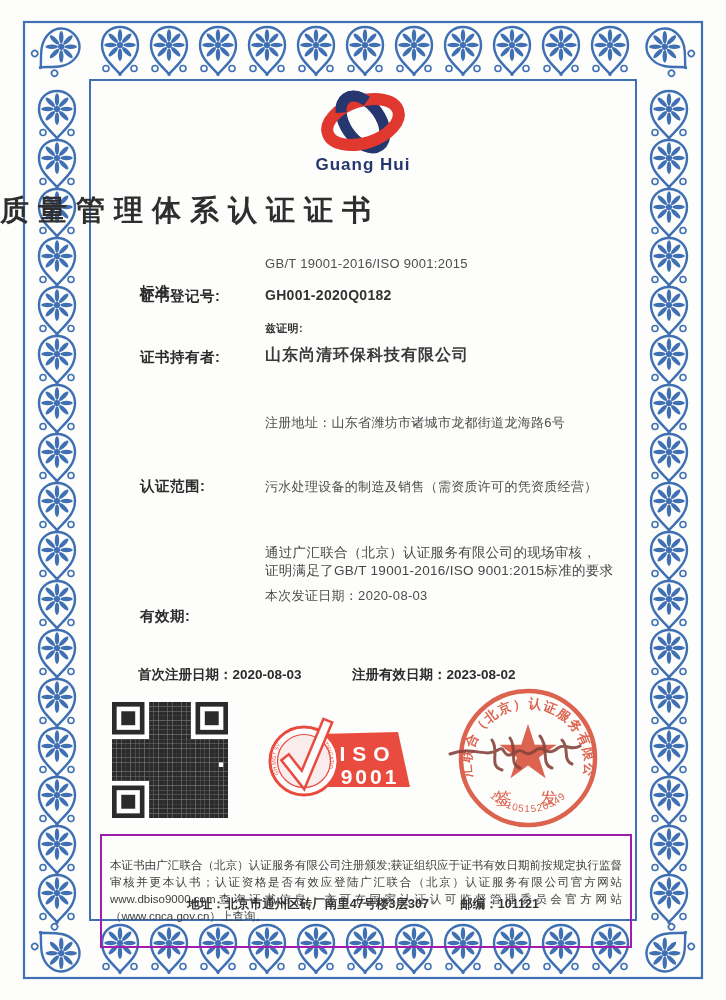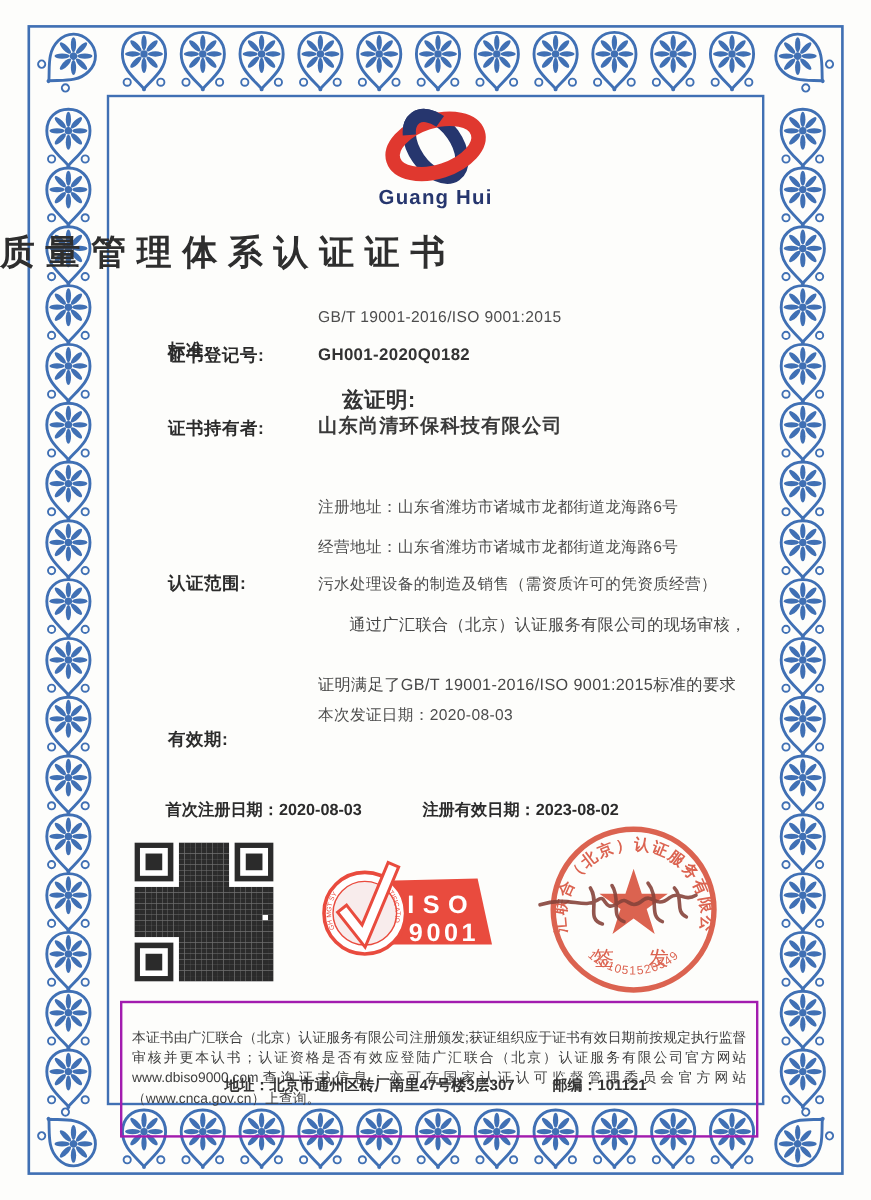--- a/index.html
+++ b/index.html
@@ -12,21 +12,21 @@
   .frame{left:0;top:0;pointer-events:none;}
   .stroke-blue{stroke:var(--border-blue);fill:none;}
   .fill-blue{fill:var(--border-blue);}
   .brand-name{left:0;right:0;top:155px;text-align:center;font-size:17px;font-weight:bold;
     color:var(--brand-navy);letter-spacing:1px;}
   .cert-title{left:0;right:0;top:191px;text-align:left;font-size:29px;font-weight:bold;
     color:#2e2e2e;letter-spacing:9px;}
   .label{position:absolute;left:140px;font-size:14.5px;font-weight:bold;color:#2b2b2b;letter-spacing:0.5px;}
   .value{position:absolute;left:265px;font-size:13px;color:#4d4d4d;letter-spacing:0.3px;}
   .value-strong{font-size:14px;font-weight:bold;color:#333;}
-  .hereby{font-size:18px;font-weight:bold;color:#333;margin-left:20px;}
+  .hereby{font-size:11px;font-weight:bold;color:#333;}
   .holder{font-size:16px;font-weight:bold;color:#3a3a3a;letter-spacing:1px;}
   .orgcode{font-size:14px;color:#484848;}
   .audit{font-size:13.5px;color:#474747;}
   .regdates{position:absolute;font-size:13.5px;font-weight:bold;color:#2b2b2b;}
   .footer-box{left:100px;top:834px;width:512px;padding:21px 8px;border:2px solid #a21caf;
     font-size:11.5px;line-height:17px;color:#3e3e3e;text-align:justify;}
   .address-line{left:0;right:0;top:896px;text-align:center;font-size:12.5px;font-weight:600;color:#333;}
   .address-line span{margin:0 14px;}
   .seal-wrap{left:440px;top:682px;opacity:0.92;}
   .qr-wrap{left:112px;top:702px;}
@@ -135,26 +135,25 @@
 
   <div class="label" style="top:287px;">证书登记号:</div>
   <div class="value value-strong" style="top:287px;">GH001-2020Q0182</div>
 
   <div class="value hereby" style="top:321px;">兹证明:</div>
 
   <div class="label" style="top:348px;">证书持有者:</div>
   <div class="value holder" style="top:345px;">山东尚清环保科技有限公司</div>
 
   <div class="value" style="top:414px;">注册地址：山东省潍坊市诸城市龙都街道龙海路6号</div>
-  <div class="value" style="top:447px;">经营地址：山东省潍坊市诸城市龙都街道龙海路6号</div>
 
   <div class="label" style="top:477px;">认证范围:</div>
   <div class="value" style="top:478px;">污水处理设备的制造及销售（需资质许可的凭资质经营）</div>
 
-  <div class="value audit" style="top:512px;margin-left:26px;">通过广汇联合（北京）认证服务有限公司的现场审核，</div>
+  <div class="value audit" style="top:544px;">通过广汇联合（北京）认证服务有限公司的现场审核，</div>
   <div class="value audit" style="top:562px;">证明满足了GB/T 19001-2016/ISO 9001:2015标准的要求</div>
 
   <div class="label" style="top:607px;">有效期:</div>
   <div class="value" style="top:587px;text-align:right;">本次发证日期：2020-08-03</div>
 
   <div class="regdates" style="left:138px;top:666px;">首次注册日期：2020-08-03</div>
   <div class="regdates" style="left:352px;top:666px;">注册有效日期：2023-08-02</div>
 
   <svg class="abs qr-wrap" width="116" height="116" viewBox="0 0 115 115">
     <rect x="0" y="0" width="115" height="115" fill="#fff"></rect>

